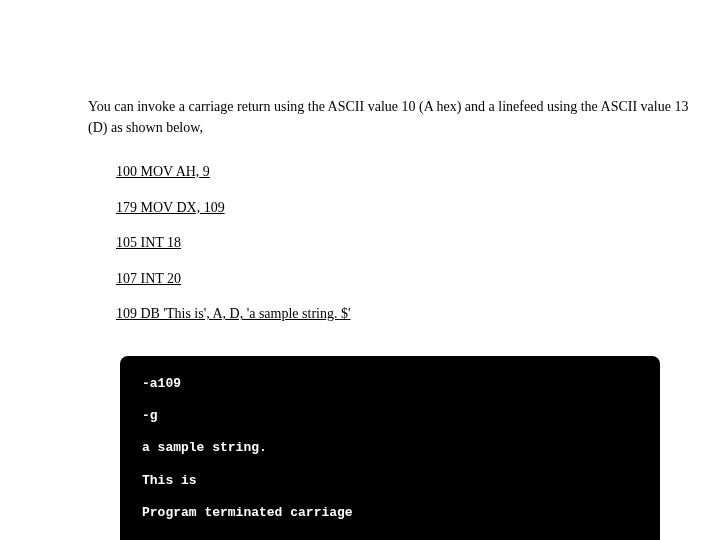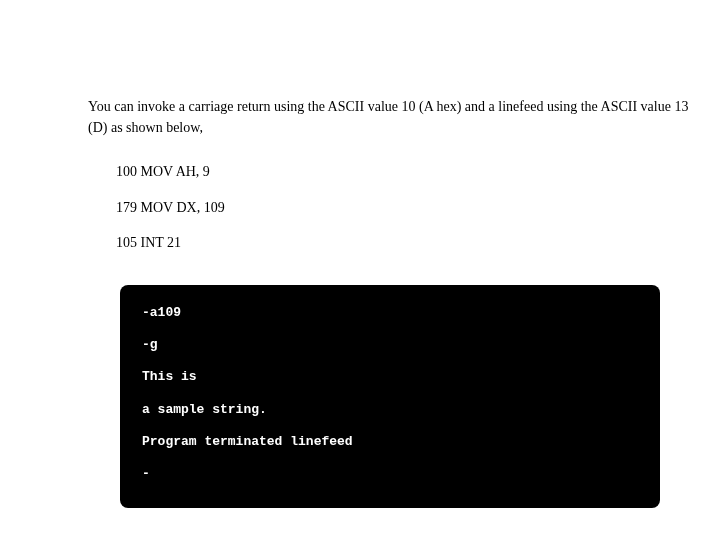--- a/index.html
+++ b/index.html
@@ -17,20 +17,21 @@
       padding: 48px 40px 40px 40px;
     }
     .intro {
       margin-bottom: 24px;
       line-height: 1.5;
     }
     .code-block {
       margin-left: 28px;
       margin-bottom: 32px;
       line-height: 1.4;
+      text-decoration: underline;
     }
     .code-line {
       white-space: pre;
     }
     .terminal {
       margin-left: 48px;
       width: 540px;
       background: #000000;
       color: #ffffff;
       font-family: 'Courier New', Courier, monospace;
@@ -45,23 +46,25 @@
     }
   </style>
 </head>
 <body>
 
 <p class="intro">You can invoke a carriage return using the ASCII value 10 (A hex) and a linefeed using the ASCII value 13 (D) as shown below,</p>
 
 <div class="code-block">
   <div class="code-line">100 MOV AH, 9</div>
   <div class="code-line">179 MOV DX, 109</div>
-  <div class="code-line">105 INT 21</div>
+  <div class="code-line">105 INT 18</div>
+  <div class="code-line">107 INT 20</div>
+  <div class="code-line">109 DB 'This is', A, D, 'a sample string. $'</div>
 </div>
 
 <div class="terminal">
   <div class="terminal-line">-a109</div>
   <div class="terminal-line">-g</div>
+  <div class="terminal-line">a sample string.</div>
   <div class="terminal-line">This is</div>
-  <div class="terminal-line">a sample string.</div>
-  <div class="terminal-line">Program terminated linefeed</div>
+  <div class="terminal-line">Program terminated carriage</div>
   <div class="terminal-line">-</div>
 </div>
 
 </body></html>

